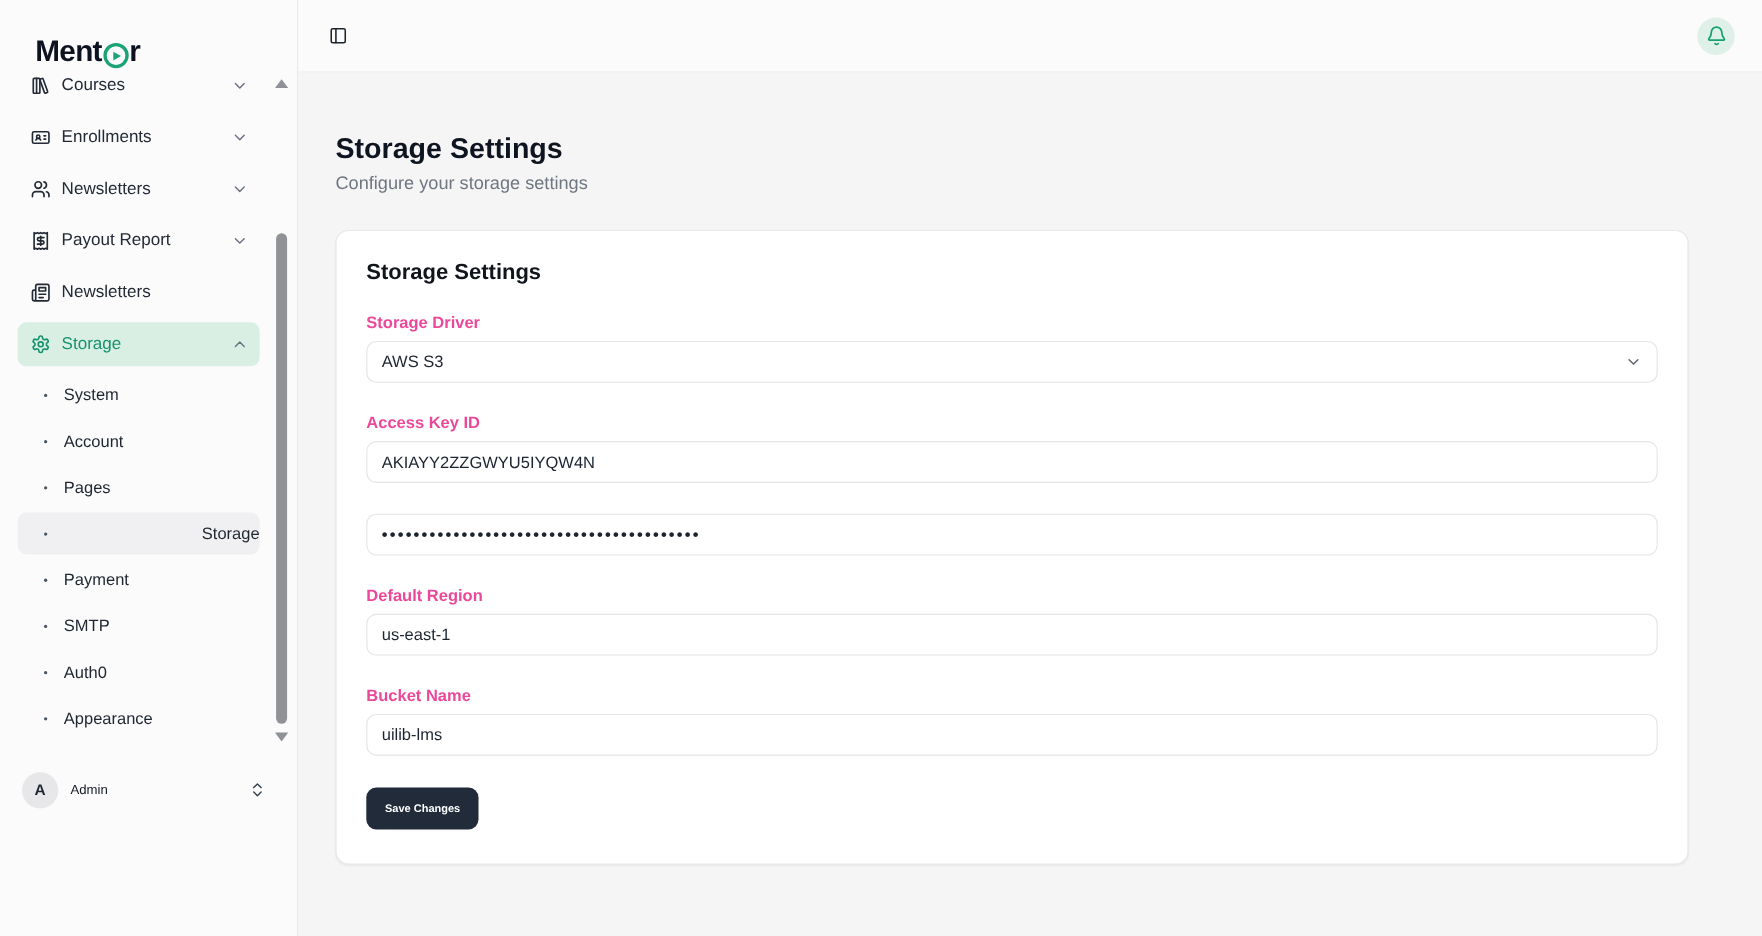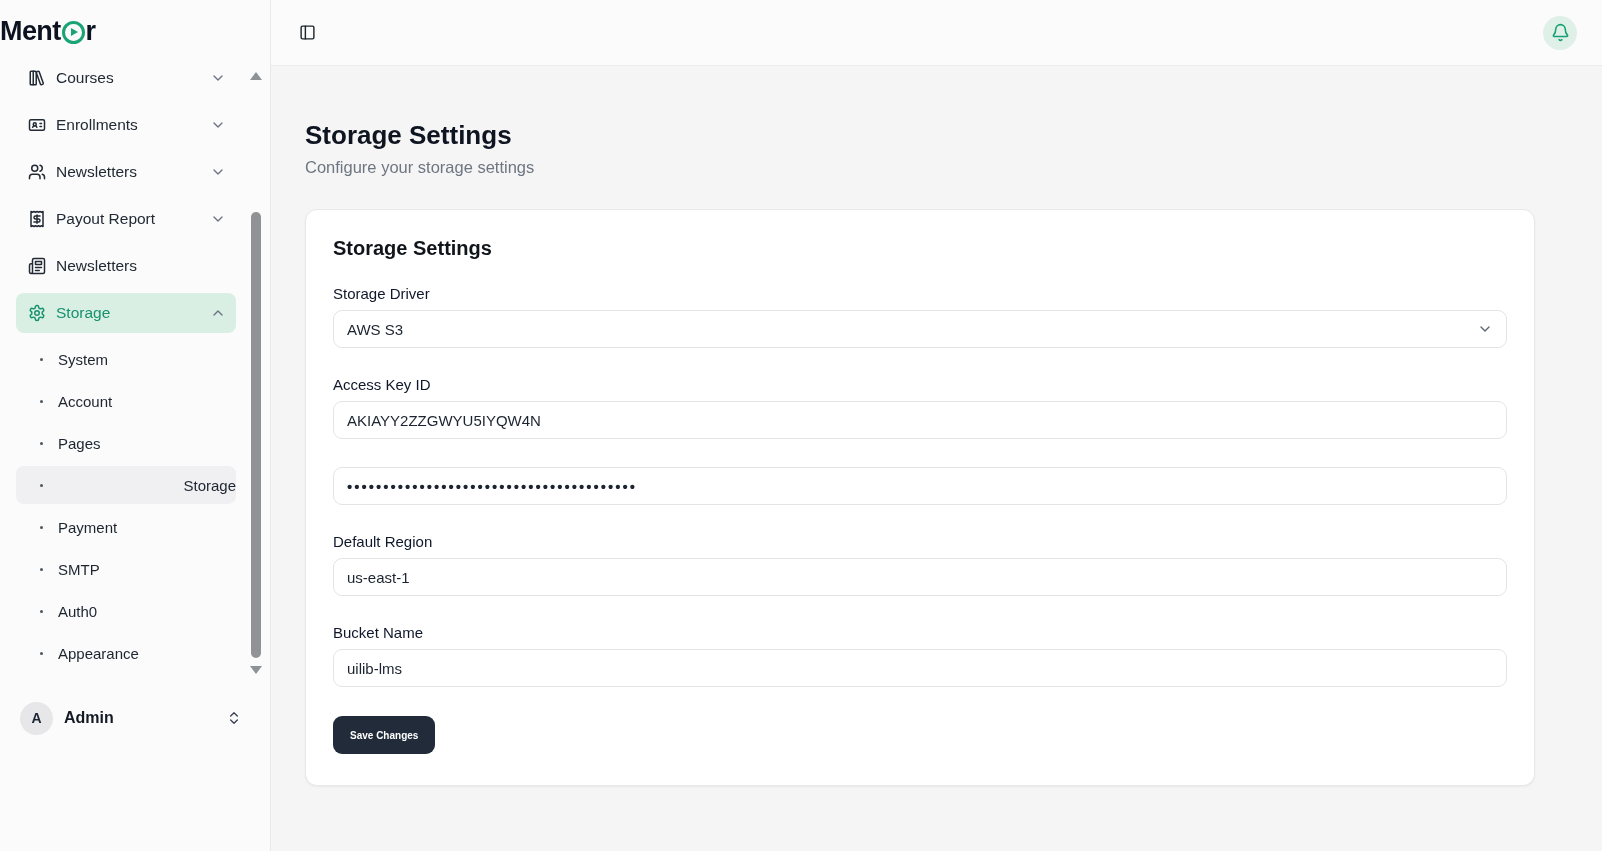--- a/index.html
+++ b/index.html
@@ -11,21 +11,21 @@
   }
   .app { display:flex; width:1602px; height:851px; }
 
   
   .sidebar {
     width:271px; min-width:271px; height:851px;
     background:#fbfbfb; border-right:1px solid #e9e9ea;
     display:flex; flex-direction:column; position:relative;
   }
   .logo {
-    height:62px; display:flex; align-items:center; padding:0 0;
+    height:62px; display:flex; align-items:flex-end; padding:0 32px;
     font-size:27px; font-weight:800; color:#0c1220; letter-spacing:-0.6px;
   }
   .logo-o {
     width:23px; height:23px; border-radius:50%; border:3px solid #1aa375;
     display:inline-flex; align-items:center; justify-content:center; margin:2px 1px 0;
   }
   .logo-o .tri {
     width:0; height:0; border-left:7px solid #1aa375;
     border-top:4.5px solid transparent; border-bottom:4.5px solid transparent; margin-left:2px;
   }
@@ -56,21 +56,21 @@
 
   .sidebar-footer {
     height:56px; margin:4px 12px 0; padding:0 8px; border-radius:10px;
     display:flex; align-items:center; gap:11px; cursor:pointer;
   }
   .avatar {
     width:33px; height:33px; border-radius:50%; background:#e7e7e9;
     display:flex; align-items:center; justify-content:center;
     font-size:14px; font-weight:600; color:#1b2430;
   }
-  .user-name { flex:1; font-size:16px; font-weight:700; color:#131a24; }
+  .user-name { flex:1; font-size:12px; font-weight:400; color:#131a24; }
   .updown { width:16px; height:16px; color:#374151; margin-right:8px; }
 
   
   .main { flex:1; display:flex; flex-direction:column; min-width:0; }
   .topbar {
     height:66px; background:#fbfbfb; border-bottom:1px solid #ececee;
     display:flex; align-items:center; padding:0 25px 0 20px; flex:none;
   }
   .panel-btn { width:32px; height:32px; border:none; background:transparent; padding:0;
     display:flex; align-items:center; justify-content:center; cursor:pointer; color:#1c242e; }
@@ -85,21 +85,21 @@
   .page-title { font-size:26px; font-weight:700; color:#0e1420; margin:0 0 7px; }
   .page-subtitle { font-size:16.5px; color:#6e7681; margin:0 0 32px; }
 
   .card {
     background:#fff; border:1px solid #e8e8ea; border-radius:12px;
     padding:27px 27px 28px; box-shadow:0 1px 2px rgba(16,24,40,.05);
     width:100%; height:577px;
   }
   .card-title { font-size:20px; font-weight:700; color:#10151c; margin:0 0 25px; }
   .field { margin-bottom:28px; }
-  .field-label { display:block; font-size:15px; font-weight:400; color:#0f172a; margin-bottom:8px; }
+  .field-label { display:block; font-size:15px; font-weight:700; color:#ec4899; margin-bottom:8px; }
   .box {
     width:100%; height:38px; border:1px solid #e4e4e7; border-radius:9px;
     background:#fff; padding:0 13px; font-size:15px; color:#1b2430;
     font-family:"Liberation Sans","DejaVu Sans",sans-serif;
   }
   .select-box { display:flex; align-items:center; justify-content:space-between; cursor:pointer; }
   .select-box .chev { color:#5b6470; }
   input.box { outline:none; }
   input.box.secret { font-size:15px; font-weight:700; letter-spacing:2px; }
   .save-btn {

